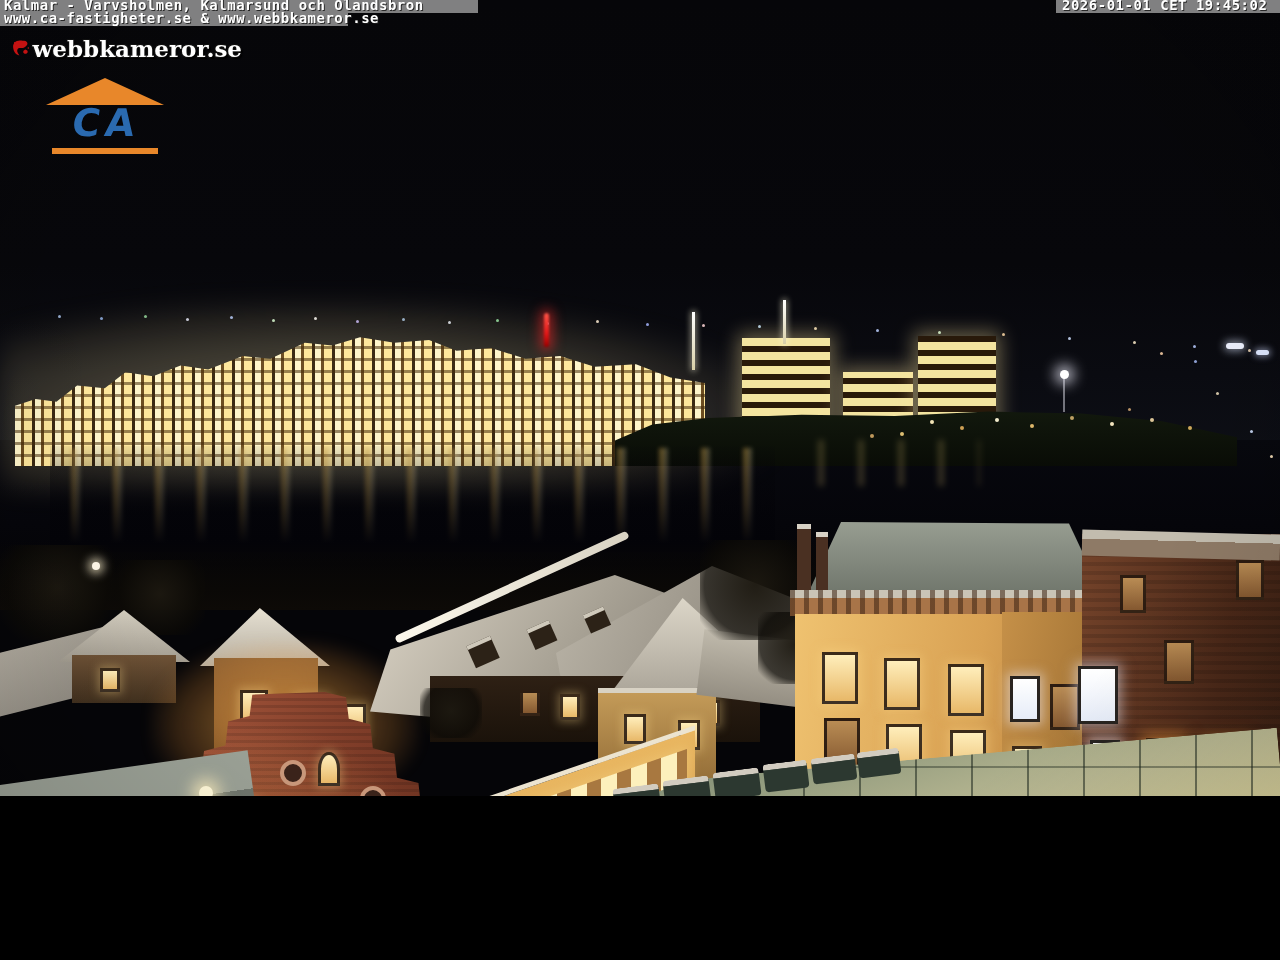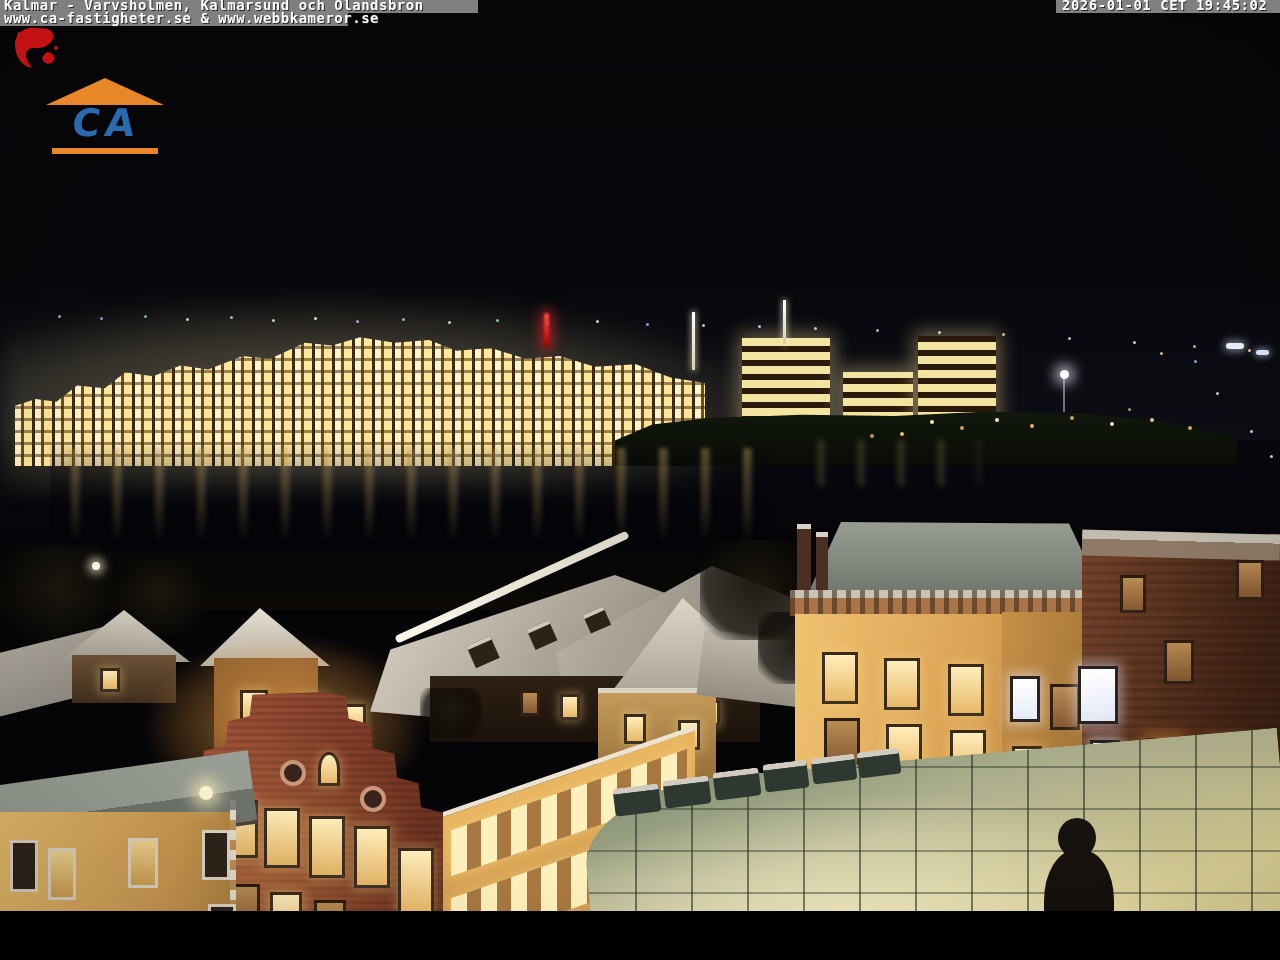--- a/index.html
+++ b/index.html
@@ -1,16 +1,16 @@
 <!DOCTYPE html>
 <html><head>
 <meta charset="utf-8">
 <style>
   html,body{margin:0;padding:0;background:#000;}
-  #stage{position:relative;width:1280px;height:911px;overflow:hidden;background:#050508;
+  #stage{position:relative;width:1280px;height:796px;overflow:hidden;background:#050508;
          font-family:"DejaVu Sans",sans-serif;}
   .abs{position:absolute;}
 
   
   .sky{left:0;top:0;width:1280px;height:480px;
        background:linear-gradient(180deg,#060609 0%,#07070b 55%,#0a0b11 78%,#0e1017 100%);}
   .water{left:0;top:440px;width:1280px;height:140px;
          background:linear-gradient(180deg,#07080e 0%,#05050a 60%,#030306 100%);}
   .shore{left:0;top:540px;width:1280px;height:70px;
          background:linear-gradient(180deg,rgba(6,5,4,0) 0%,#0a0806 70%,#0d0a07 100%);}
@@ -353,20 +353,21 @@
   <div class="bar" style="left:1056px;top:0;width:224px;"></div>
   <div class="ovl-text" style="left:1062px;top:0;">2026-01-01 CET 19:45:02</div>
 
   <div class="abs webbk">
     <svg width="50" height="44" viewBox="0 0 50 44">
       <path fill="#c41212" d="M25 2 C12 0 2 8 3 20 C4 32 10 40 20 42 C14 34 12 28 16 24 C20 20 28 24 34 20 C40 16 44 12 40 6 C36 1 30 3 25 2 Z"></path>
       <path fill="#c41212" d="M36 26 c-4 2 -8 6 -4 10 c3 3 8 2 10 -2 c2 -4 -2 -7 -6 -8 z"></path>
       <circle cx="8" cy="9" r="3" fill="#c41212"></circle>
       <circle cx="44" cy="22" r="2" fill="#c41212"></circle>
     </svg>
+    <span class="webbk-label">webbkameror.se</span>
   </div>
 
   <div class="abs ca-logo">
     <div class="ca-roof"></div>
     <div class="ca-letters">CA</div>
     <div class="ca-bar"></div>
   </div>
 
 </div>
 

